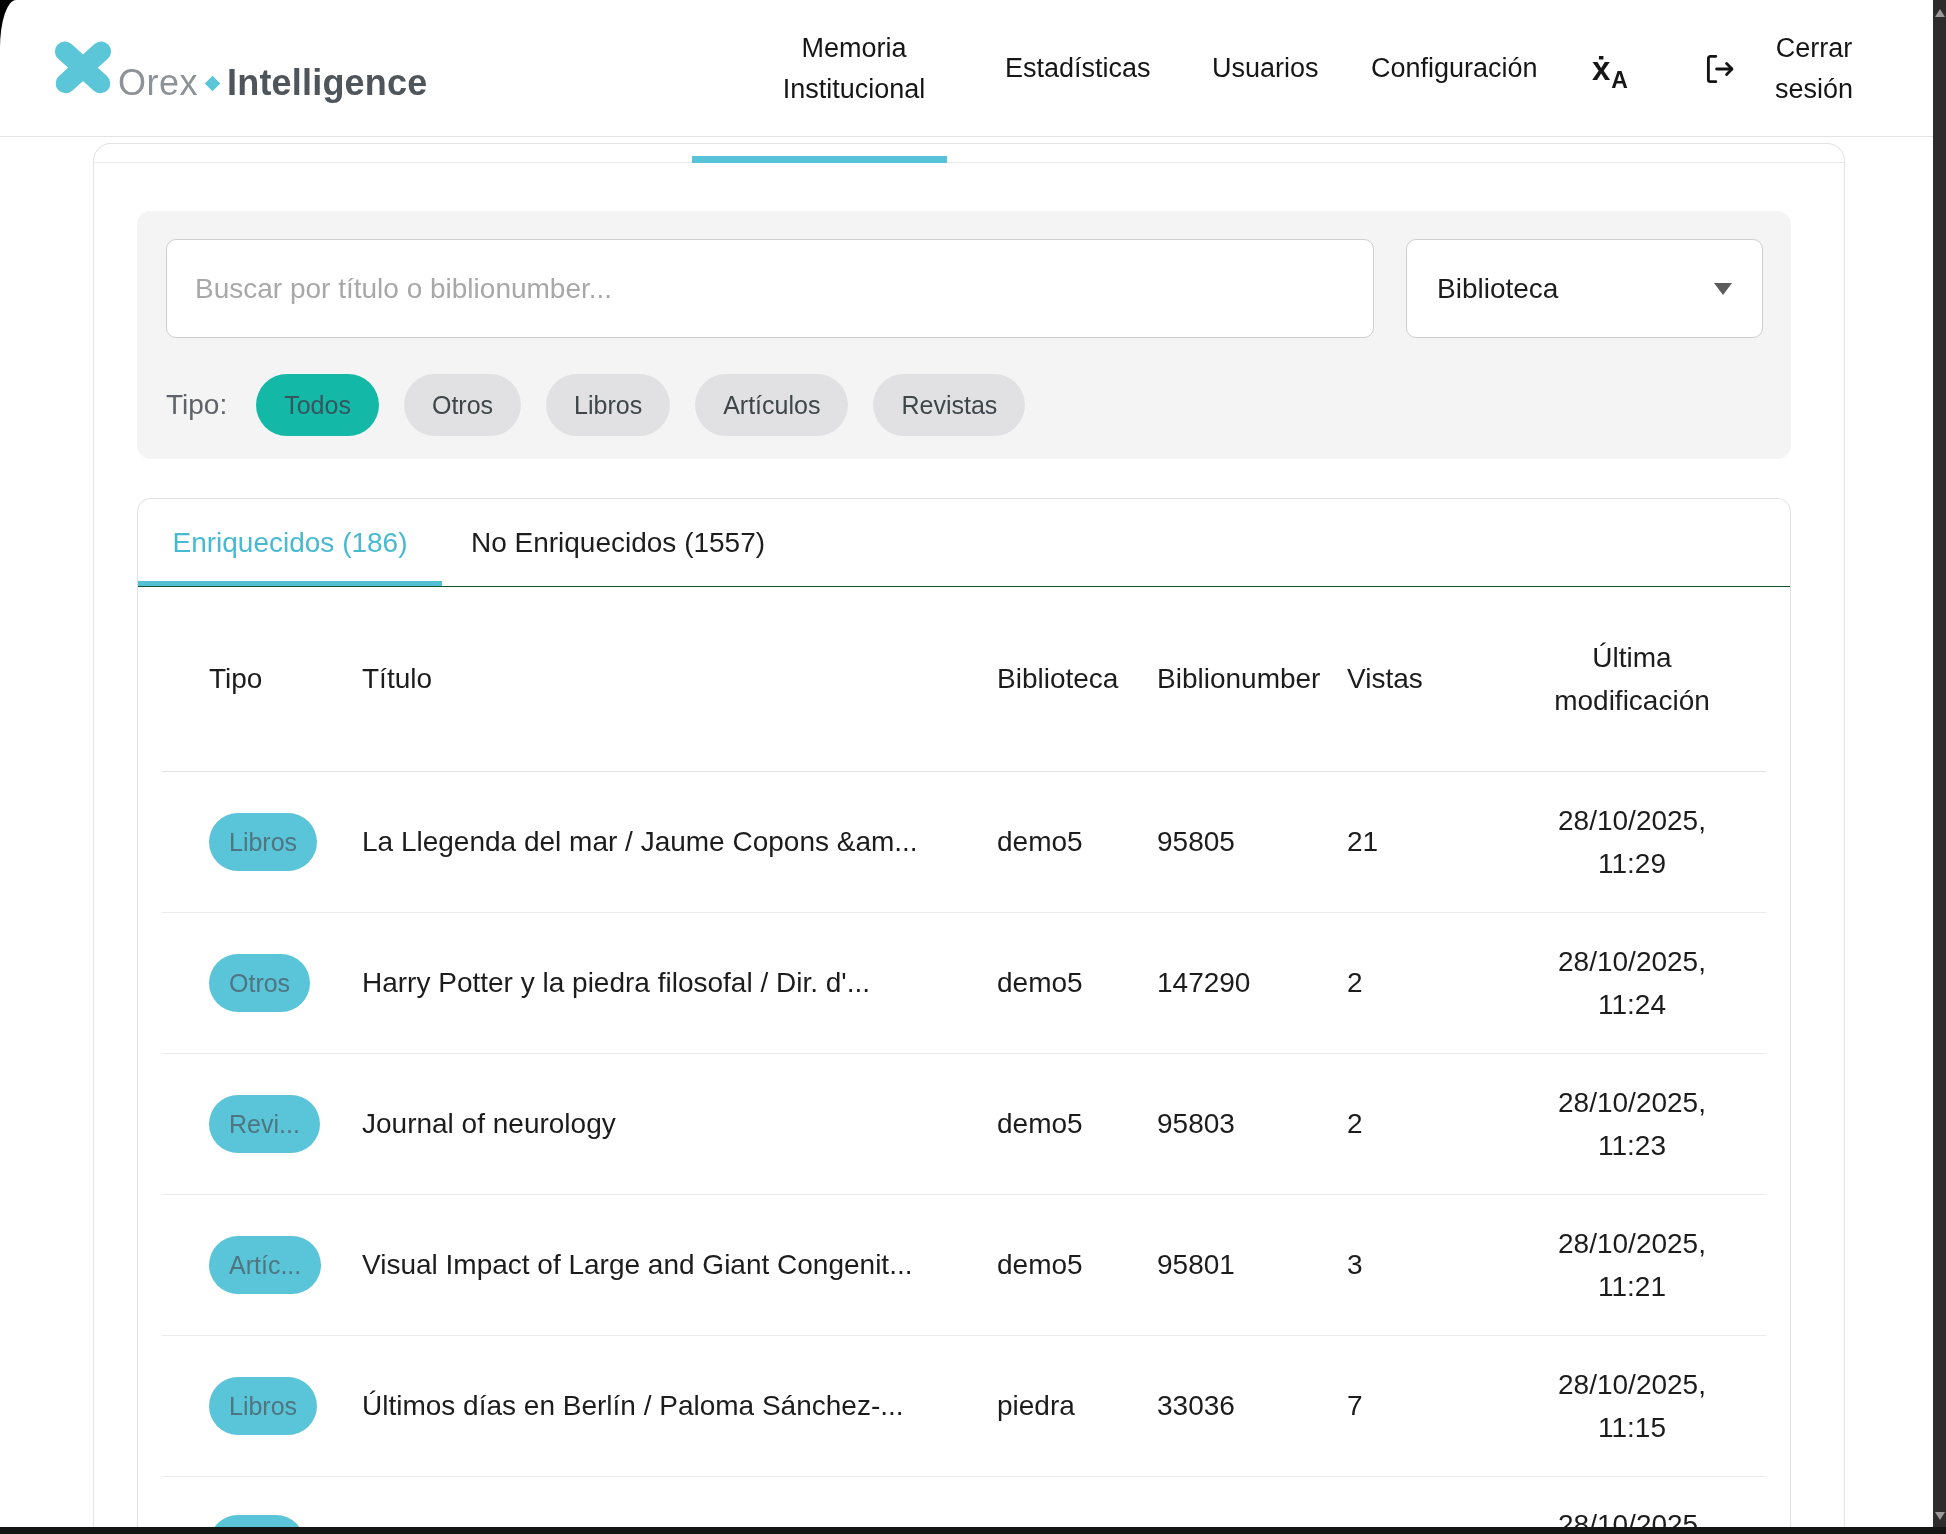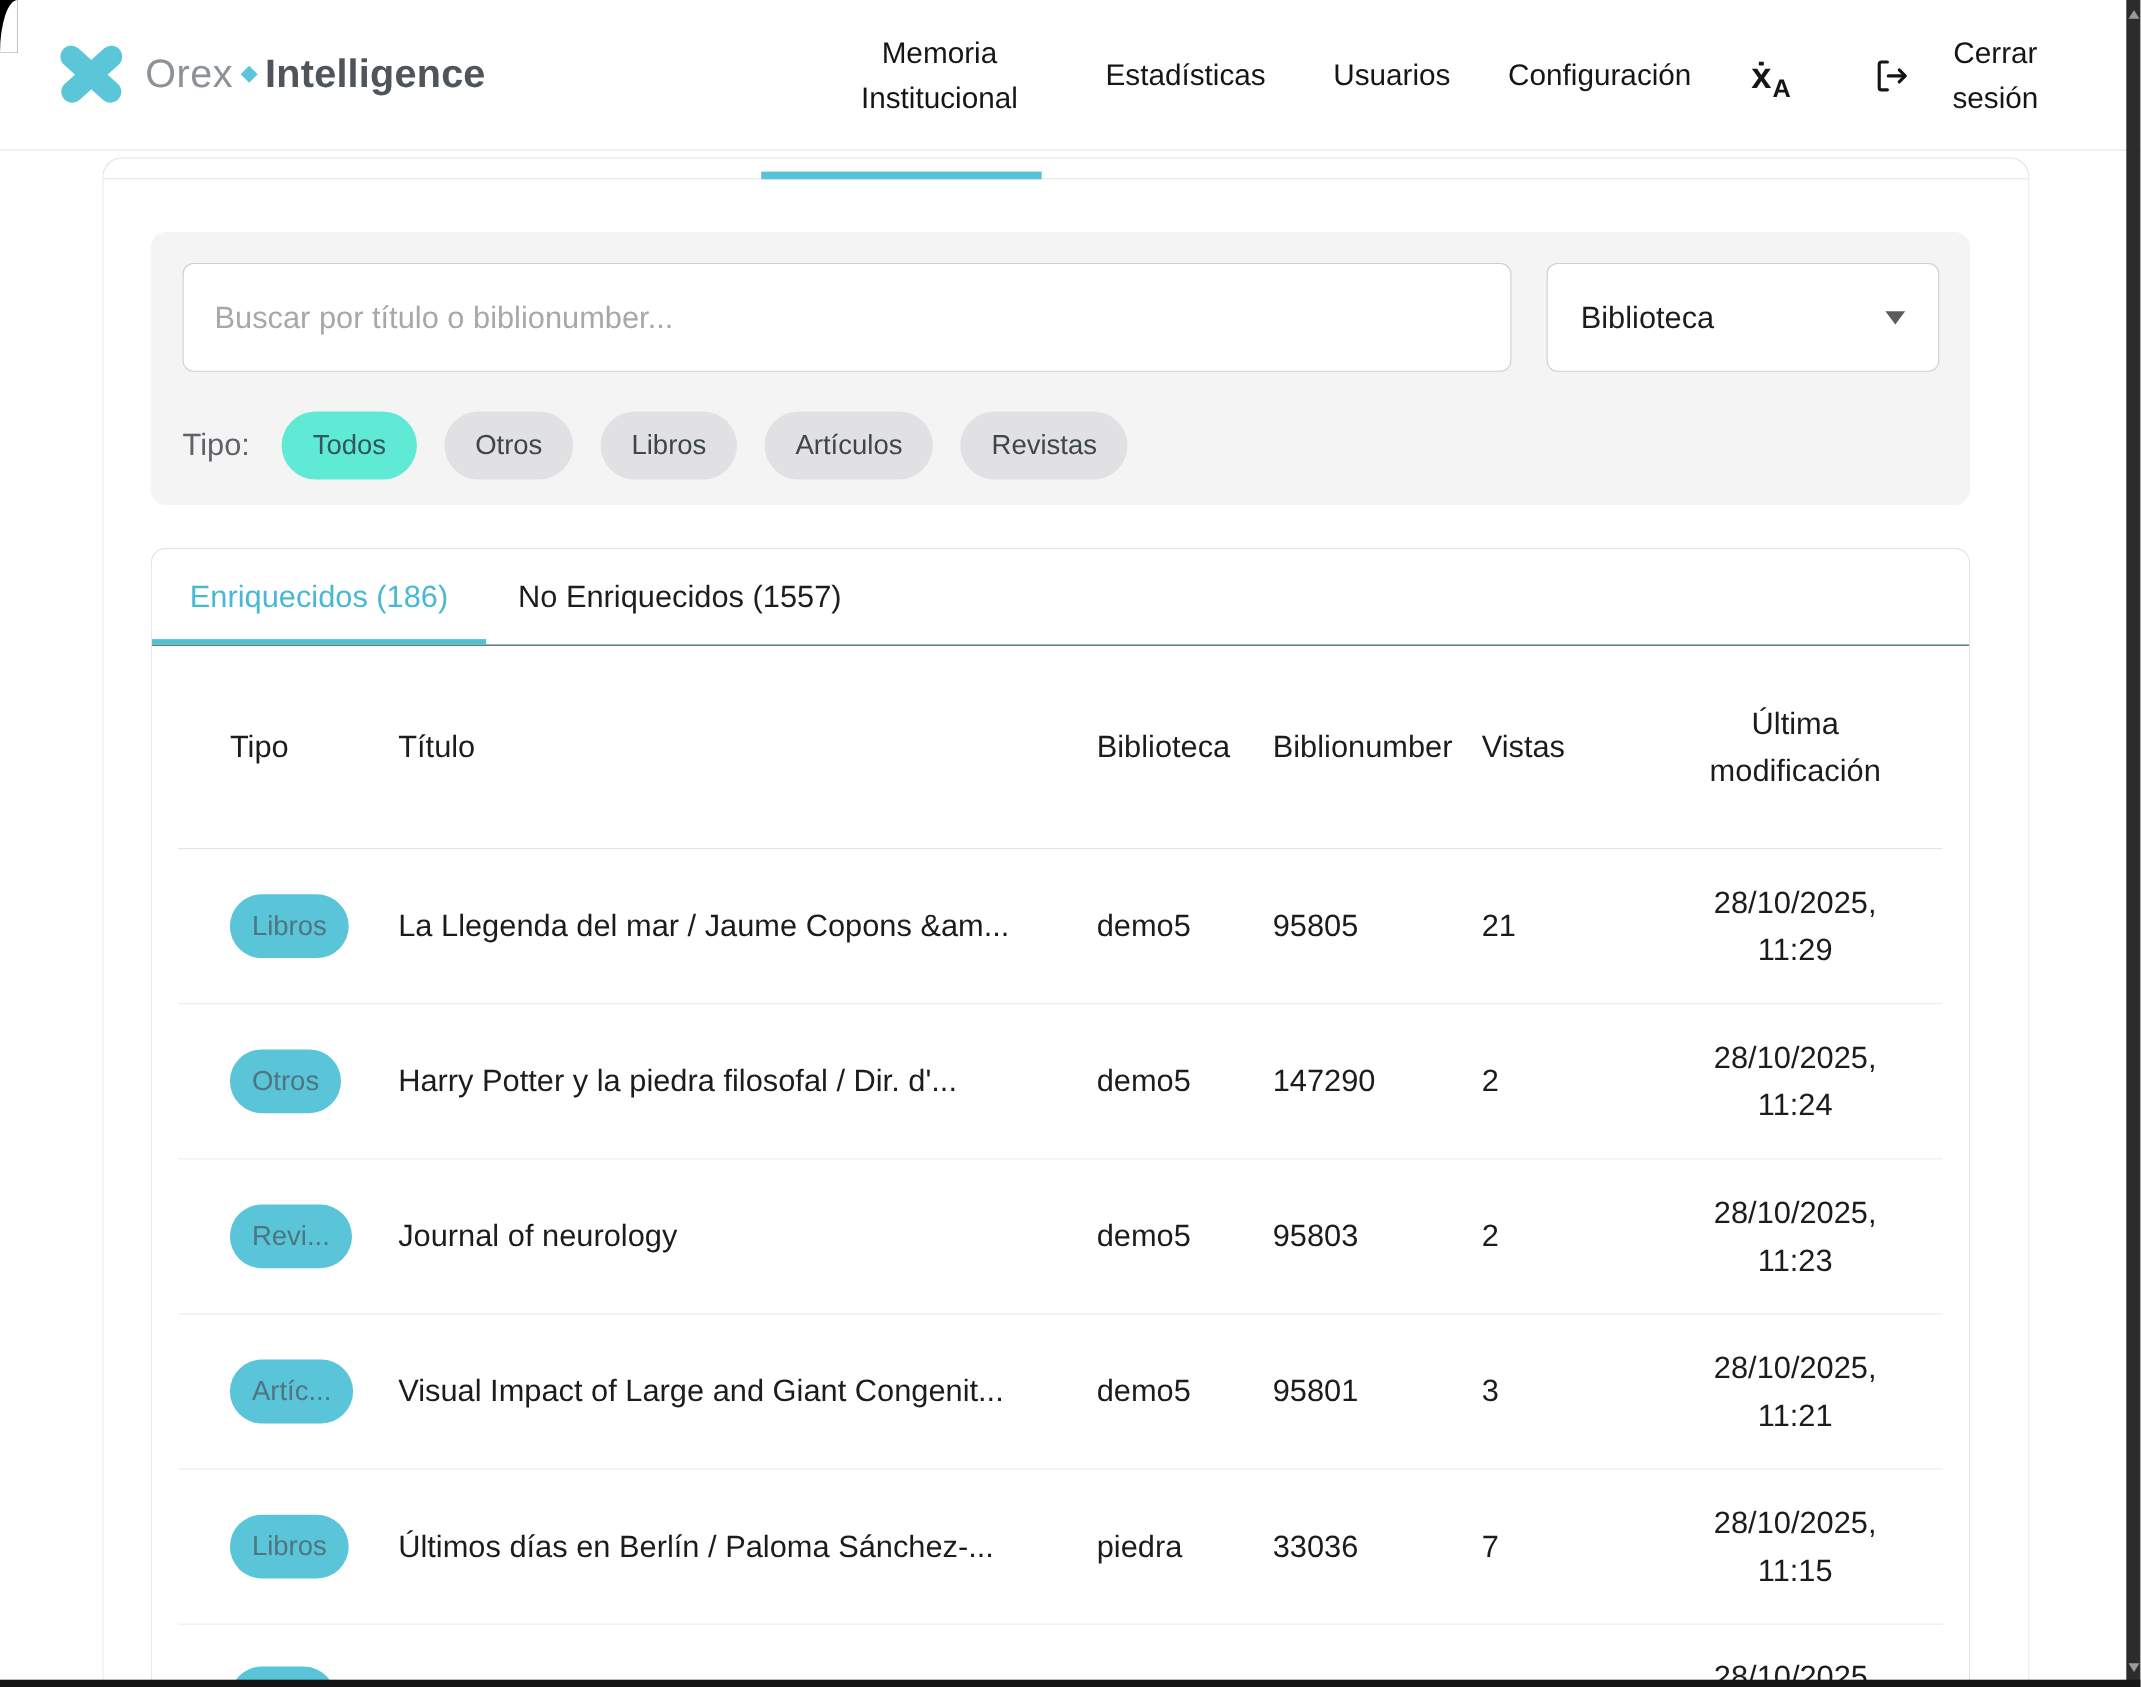--- a/index.html
+++ b/index.html
@@ -7,21 +7,21 @@
   body {
     position:relative; overflow:hidden; background:#ffffff;
     font-family:"Liberation Sans", sans-serif; color:#1b1b1b;
   }
 
   
   .header {
     position:absolute; left:0; top:0; width:1946px; height:137px;
     background:#fff; border-bottom:1px solid #e4e4e4; z-index:10;
   }
-  .logo { position:absolute; left:48px; top:30px; display:flex; align-items:center; gap:14px; }
+  .logo { position:absolute; left:48px; top:30px; display:flex; align-items:flex-end; gap:0; }
   .logo-x { width:70px; height:74px; }
   .logo-text { display:flex; align-items:center; gap:9px; font-size:36px; }
   .logo-first { color:#8d9298; font-weight:400; letter-spacing:.5px; }
   .logo-diamond { width:11px; height:11px; background:#5cc6d9; transform:rotate(45deg); }
   .logo-second { color:#4e555b; font-weight:700; letter-spacing:.2px; }
 
   .nav-item {
     position:absolute; top:0; height:137px; display:flex; align-items:center;
     font-size:27px; color:#161616; line-height:1.5; text-align:center; cursor:pointer;
   }
@@ -76,21 +76,21 @@
   }
   .filter-row {
     position:absolute; left:29px; top:162px; height:64px;
     display:flex; align-items:center; gap:25px;
   }
   .filter-label { font-size:28px; color:#5f6368; margin-right:4px; }
   .chip {
     height:62px; padding:0 28px; border-radius:31px; background:#e1e1e3;
     display:flex; align-items:center; font-size:25px; color:#3e464a; cursor:pointer;
   }
-  .chip.active { background:#5eead4; color:#35565e; }
+  .chip.active { background:#14b8a6; color:#35565e; }
 
   
   .results-card {
     position:absolute; left:43px; top:354px; width:1654px; height:1037px;
     background:#fff; border:1px solid #e2e2e2; border-bottom:none;
     border-radius:14px 14px 0 0; overflow:hidden;
   }
   .tab-row { display:flex; height:88px; border-bottom:1px solid #14532d; }
   .tab { display:flex; align-items:center; justify-content:center; font-size:28px; cursor:pointer; position:relative; }
   .tab-enriquecidos { width:304px; color:#47bad2; }

